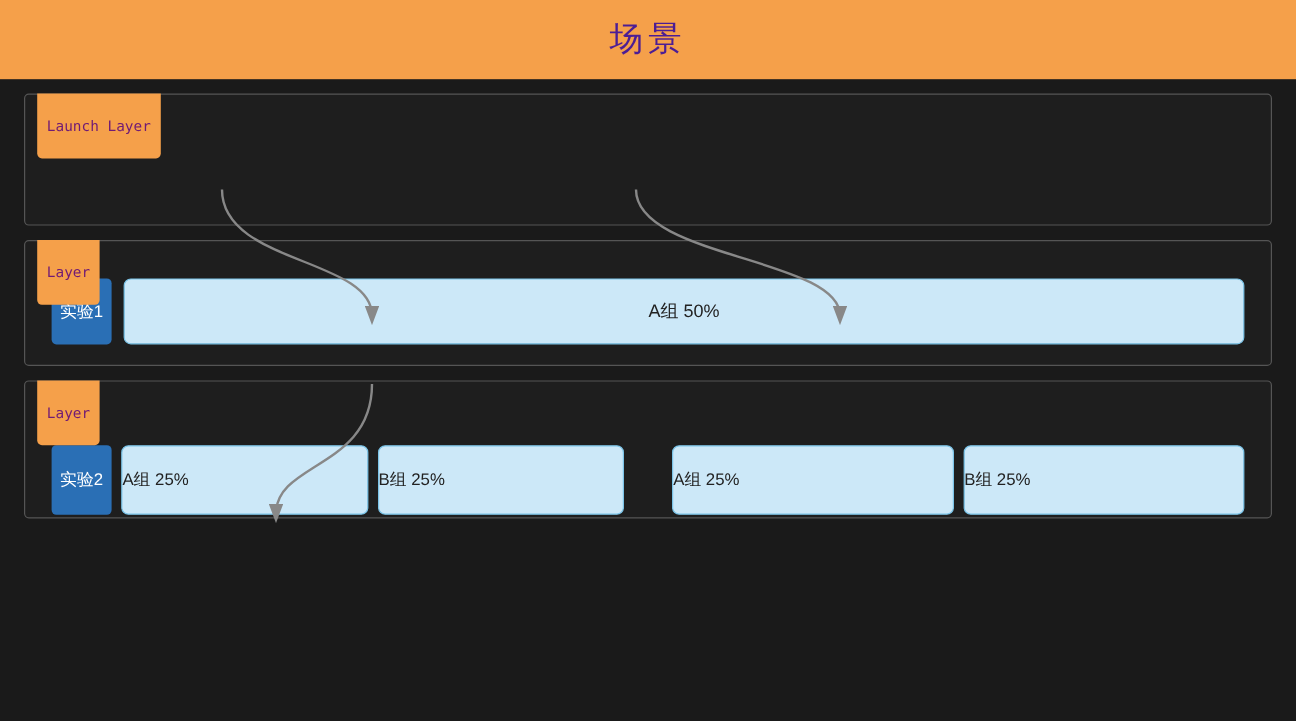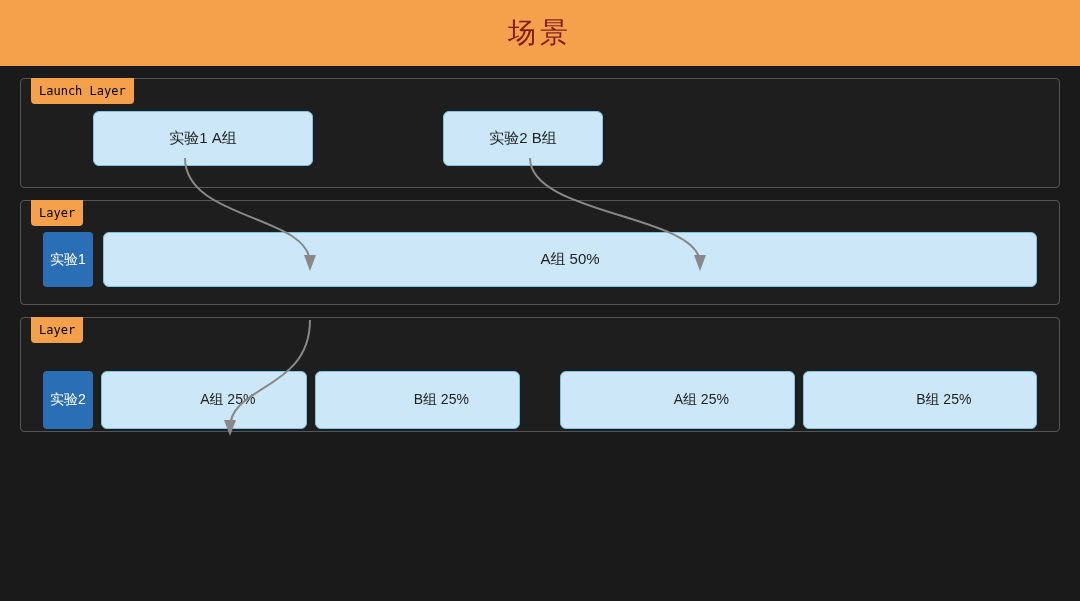--- a/index.html
+++ b/index.html
@@ -9,21 +9,21 @@
       height: 601px;
       font-family: 'Microsoft YaHei', Arial, sans-serif;
       overflow: hidden;
     }
 
     .scene-header {
       background: #f5a04a;
       text-align: center;
       padding: 14px 0;
       font-size: 28px;
-      color: #7f1d1d;
+      color: #4c1d95;
       letter-spacing: 4px;
     }
 
     .main-container {
       padding: 12px 20px;
       display: flex;
       flex-direction: column;
       gap: 12px;
     }
 
@@ -33,23 +33,23 @@
       background: #1e1e1e;
       position: relative;
       padding: 8px 12px 12px 12px;
     }
 
     .layer-label {
       position: absolute;
       top: -1px;
       left: 10px;
       background: #f5a04a;
-      color: #000000;
+      color: #701a75;
       font-size: 12px;
-      padding: 6px 8px;
+      padding: 20px 8px;
       border-radius: 0 0 4px 4px;
       font-family: monospace;
     }
 
     
     .launch-layer {
       height: 110px;
       padding-top: 22px;
     }
 
@@ -156,24 +156,22 @@
     }
 
     .group-box-small {
       flex: 1;
       height: 58px;
       background: #cce8f8;
       border: 1.5px solid #7bc4e8;
       border-radius: 6px;
       display: flex;
       align-items: center;
-      justify-content: center;
       font-size: 14px;
       color: #222;
-      padding-left: 48px;
     }
 
     .spacer-mid {
       width: 20px;
       flex-shrink: 0;
     }
 
     
     .arrows-overlay {
       position: absolute;
@@ -188,28 +186,20 @@
 <body>
 
 <div class="scene-header">
   <span>场景</span>
 </div>
 
 <div class="main-container">
 
   <div class="layer-box launch-layer">
     <span class="layer-label">Launch Layer</span>
-    <div class="launch-layer-content">
-      <div class="exp-box launch-exp-a">
-        <span>实验1 A组</span>
-      </div>
-      <div class="exp-box launch-exp-b">
-        <span>实验2 B组</span>
-      </div>
-    </div>
   </div>
 
   <div class="layer-box layer1">
     <span class="layer-label">Layer</span>
     <div class="layer1-content">
       <div class="exp-tag exp-tag-1">
         <span>实验1</span>
       </div>
       <div class="group-box-large">
         <span>A组 50%</span>

